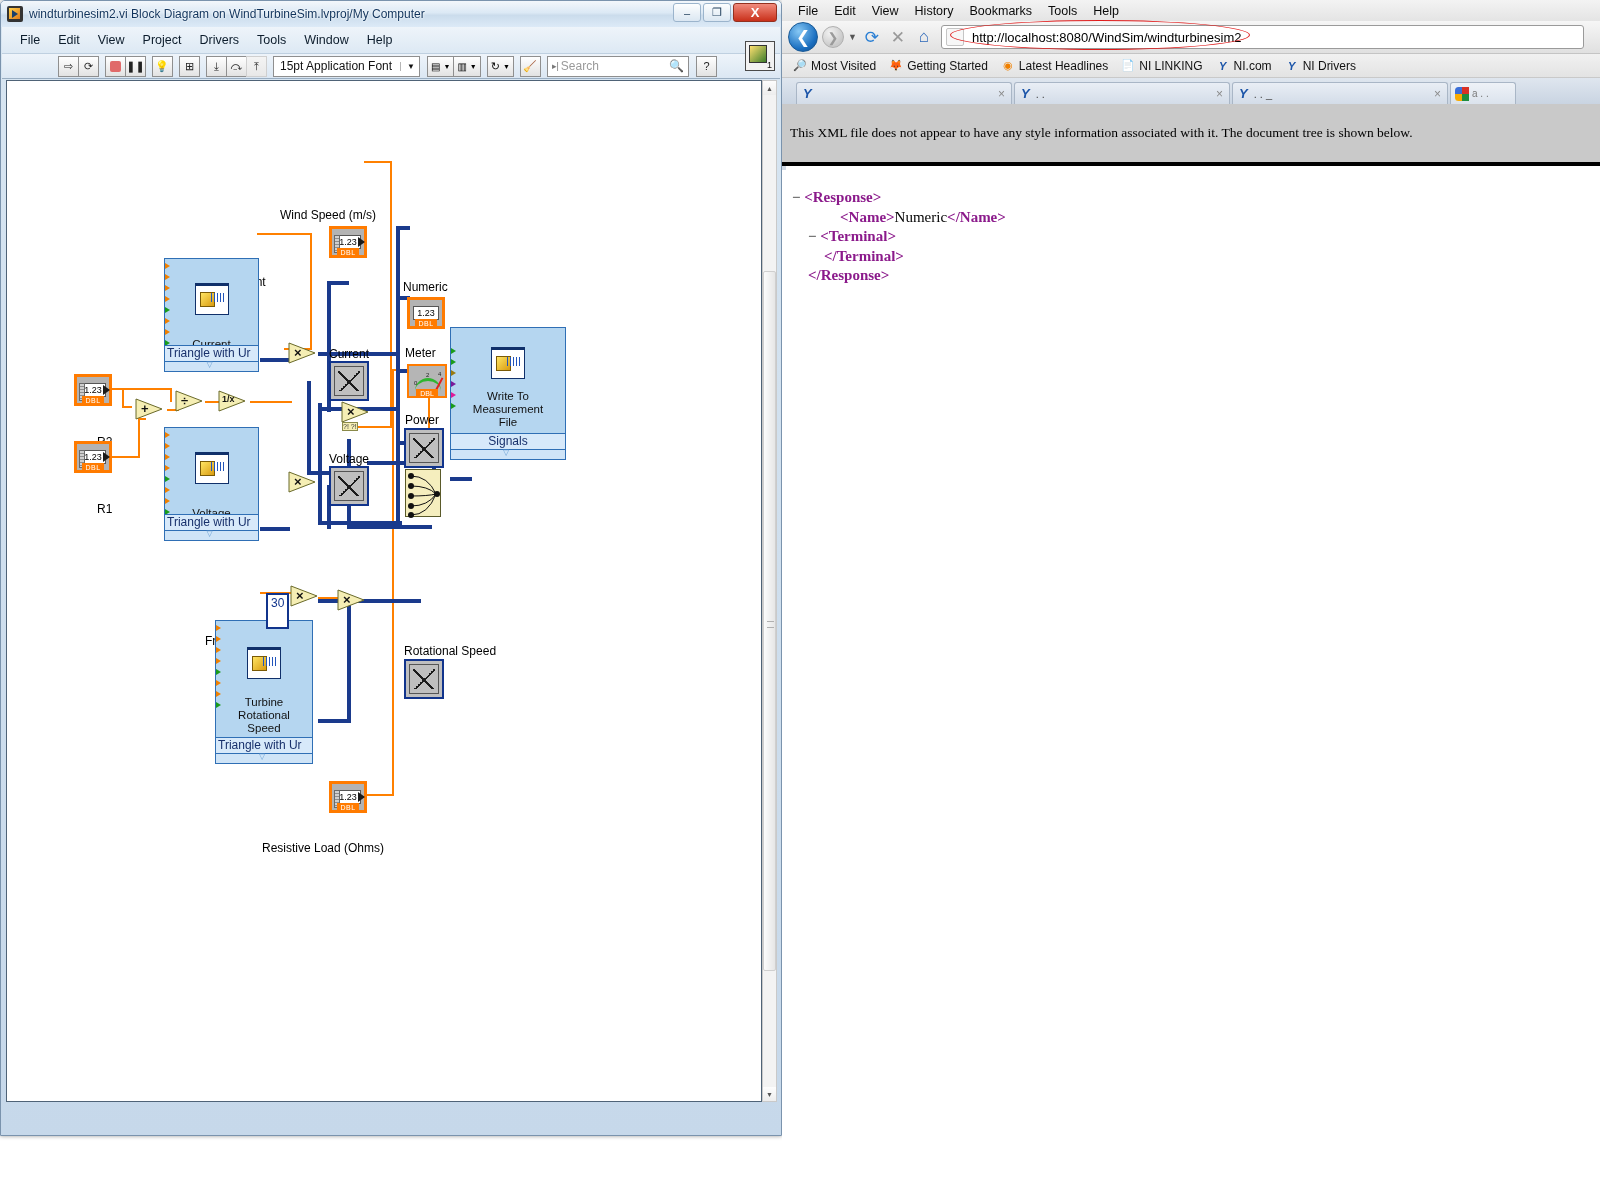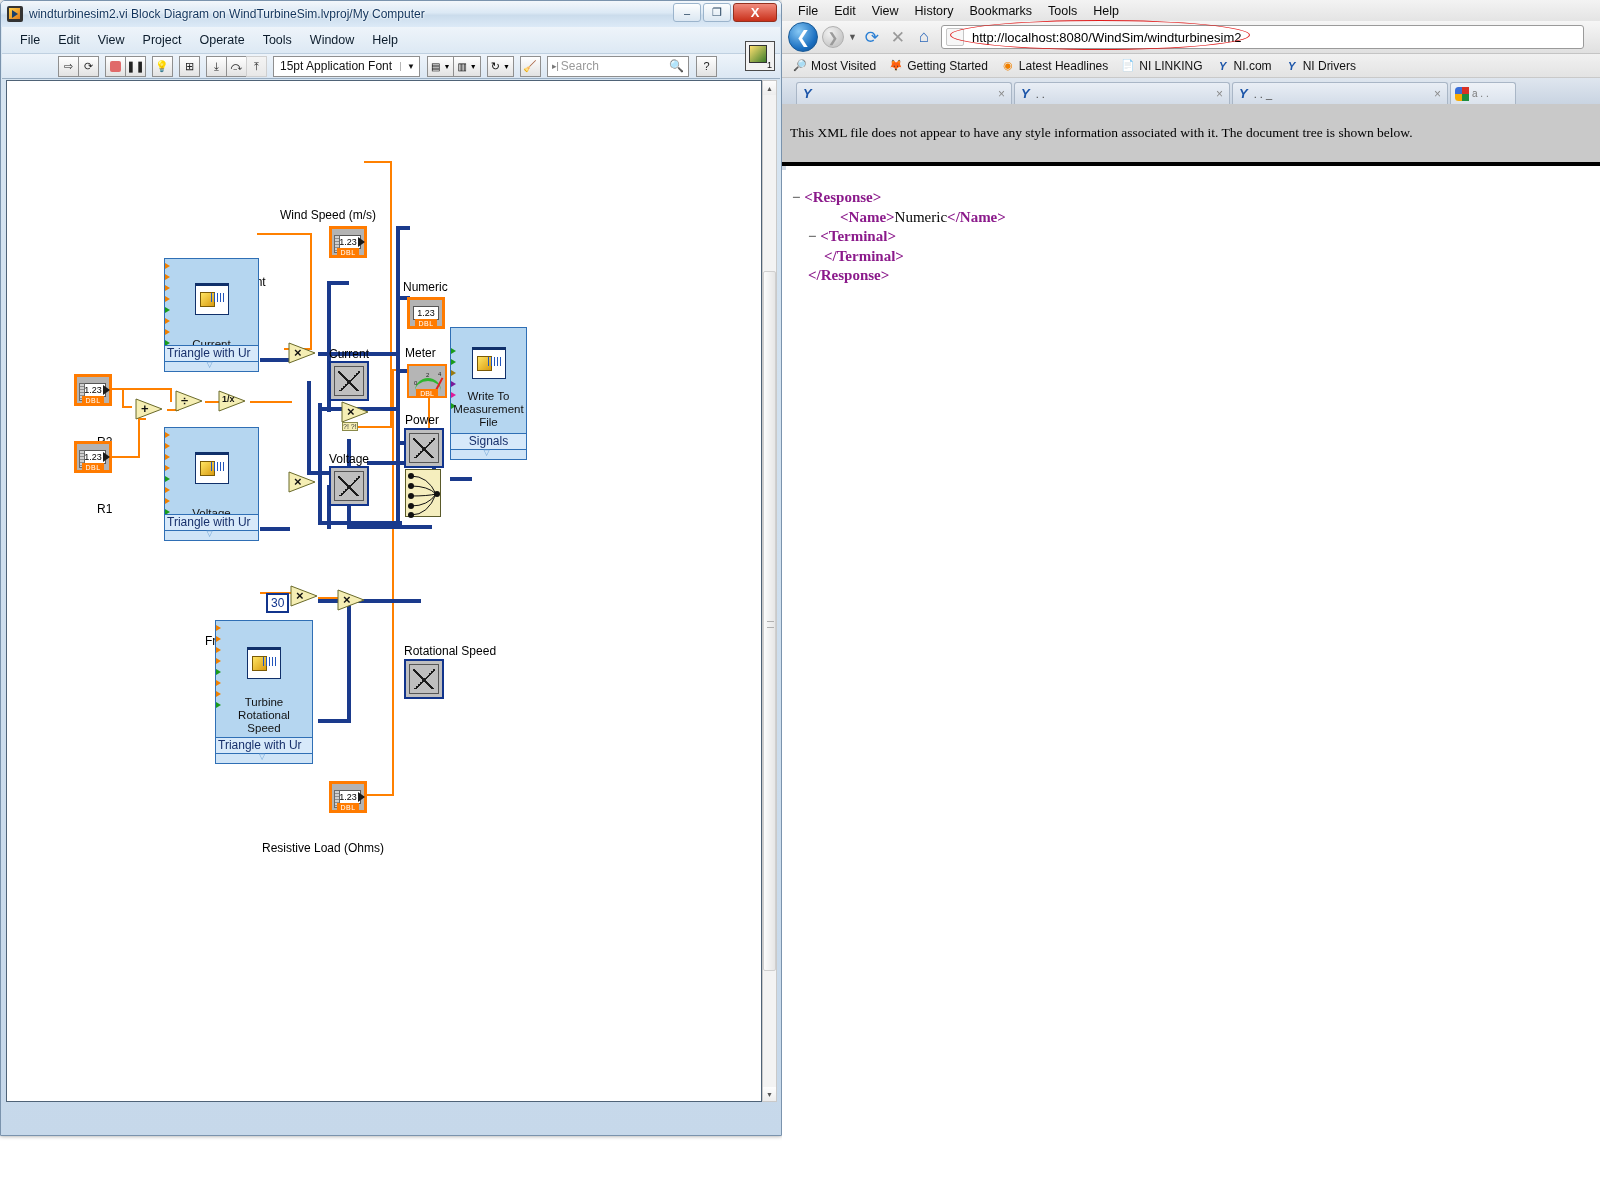--- a/index.html
+++ b/index.html
@@ -209,21 +209,21 @@
   .fn { position: absolute; width: 28px; height: 22px; }
   .fn svg { position:absolute; left:0; top:0; }
   .fn .sym { position:absolute; left:6px; top:3px; font-size:13px; color:#111; font-weight:bold; }
 
   .wire { position: absolute; }
   .w-orange { background: #ff8000; }
   .w-dd { background: #1a3a8c; }
 
   
   .konst { position:absolute; border:2px solid #11348c; background:#fff; color:#11348c;
-    font-size:12px; padding:0 3px; line-height:16px; height:20px; }
+    font-size:12px; padding:0 3px; line-height:16px; height:36px; }
 
   
   .bundle { position:absolute; background:#f5eebe; border:1px solid #5a5a2a; }
 
   
   #ff-window { position:absolute; left: 782px; top: 0; width: 818px; height: 1200px; background:#fff; }
   #ff-menubar { position:absolute; left:0; top:0; right:0; height:21px;
     background: linear-gradient(#f3f3f3,#e4e4e4); display:flex; align-items:center; padding-left:8px; }
   .ff-menu { font-size:12.5px; color:#0a0a0a; padding:2px 8px; }
   #ff-navbar { position:absolute; left:0; top:21px; right:0; height:33px;
@@ -283,21 +283,21 @@
       <div class="winbtn">❐</div>
       <div class="winbtn close">X</div>
     </div>
   </div>
 
   <div id="lv-menubar">
     <div class="lv-menu-item">File</div>
     <div class="lv-menu-item">Edit</div>
     <div class="lv-menu-item">View</div>
     <div class="lv-menu-item">Project</div>
-    <div class="lv-menu-item">Operate</div>
+    <div class="lv-menu-item">Drivers</div>
     <div class="lv-menu-item">Tools</div>
     <div class="lv-menu-item">Window</div>
     <div class="lv-menu-item">Help</div>
   </div>
 
   <div id="lv-toolbar">
     <div class="tb-btn">⇨</div>
     <div class="tb-btn">⟳</div>
     <div class="tb-gap"></div>
     <div class="tb-btn">
@@ -543,21 +543,21 @@
       <div class="body" style="height:calc(100% - 58px)">
           <div class="vicon"></div>
         </div>
       <div class="cap" style="bottom:28px;white-space:pre-line">Turbine
 Rotational
 Speed</div>
       <div class="cfg">Triangle with Ur</div>
       <div class="skirt"></div>
     </div>
 
-    <div class="subvi" style="left:443px;top:246px;width:77px;height:133px">
+    <div class="subvi" style="left:443px;top:246px;width:116px;height:133px">
       <div class="ports" style="top:20px">
           <i class="g"></i>
           <i class="g"></i>
           <i style="border-left-color:#9a7a10"></i>
           <i style="border-left-color:#7a1a9a"></i>
           <i style="border-left-color:#e01a9a"></i>
           <i class="g"></i>
         </div>
       <div class="rports" style="top:6px"><i class="g"></i><i class="g" style="margin-top:22px"></i><i class="g" style="margin-top:22px"></i></div>
       <div class="body" style="height:calc(100% - 62px)">

